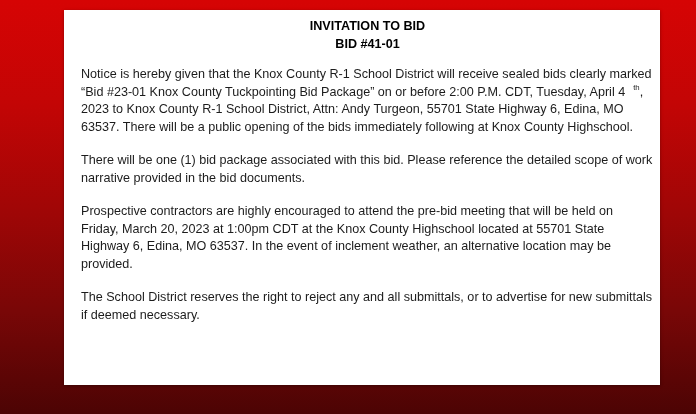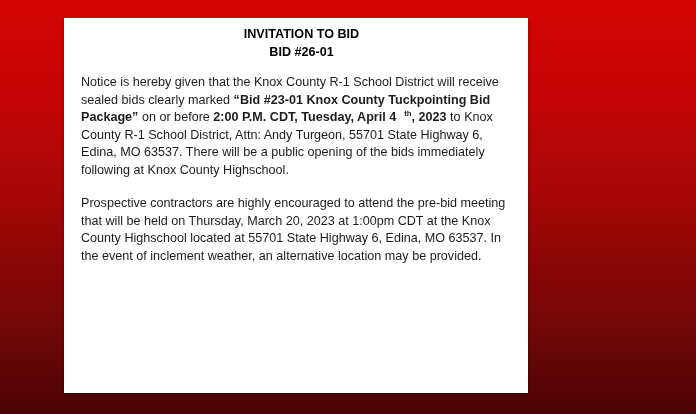--- a/index.html
+++ b/index.html
@@ -12,57 +12,59 @@
       #d60404 0%,
       #c30505 25%,
       #a10606 50%,
       #790707 75%,
       #4c0404 100%);
     font-family: "Liberation Sans", sans-serif;
   }
   .doc {
     position: absolute;
     left: 64px;
-    top: 18px;
-    width: 464px;
+    top: 10px;
+    width: 596px;
     height: 375px;
     box-sizing: border-box;
     background: #ffffff;
     color: #1c1c1c;
     padding: 8px 6px 0 17px;
     font-size: 12.6px;
     line-height: 17.5px;
     overflow: hidden;
     box-shadow: 0 1px 3px rgba(0,0,0,0.35);
   }
   .doc-header {
     text-align: center;
     font-weight: bold;
     color: #000000;
     margin-bottom: 13px;
   }
   .doc-body p {
     margin: 0 0 16px 0;
     text-align: left;
   }
-  .run-bold { font-weight: bold; }
+  .run-bold { font-weight: normal; }
   sup.run-sup {
     font-size: 0.62em;
     vertical-align: super;
     line-height: 0;
     padding-left: 8px;
   }
 </style>
 </head>
 <body>
 
 <div class="stage">
   <div class="doc">
     <div class="doc-header">
       <div>INVITATION TO BID</div>
-      <div>BID #26-01</div>
+      <div>BID #41-01</div>
     </div>
     <div class="doc-body">
       <p><span>Notice is hereby given that the Knox County R-1 School District will receive sealed bids clearly marked </span><span class="run-bold">“Bid #23-01 Knox County Tuckpointing Bid Package”</span><span> on or before </span><span class="run-bold">2:00 P.M. CDT, Tuesday, April 4</span><sup class="run-sup run-bold">th</sup><span class="run-bold">, 2023</span><span> to Knox County R-1 School District, Attn: Andy Turgeon, 55701 State Highway 6, Edina, MO 63537. There will be a public opening of the bids immediately following at Knox County Highschool.</span></p>
-      <p><span>Prospective contractors are highly encouraged to attend the pre-bid meeting that will be held on Thursday, March 20, 2023 at 1:00pm CDT at the Knox County Highschool located at 55701 State Highway 6, Edina, MO 63537.  In the event of inclement weather, an alternative location may be provided.</span></p>
+      <p><span>There will be one (1) bid package associated with this bid. Please reference the detailed scope of work narrative provided in the bid documents.</span></p>
+      <p><span>Prospective contractors are highly encouraged to attend the pre-bid meeting that will be held on Friday, March 20, 2023 at 1:00pm CDT at the Knox County Highschool located at 55701 State Highway 6, Edina, MO 63537.  In the event of inclement weather, an alternative location may be provided.</span></p>
+      <p><span>The School District reserves the right to reject any and all submittals, or to advertise for new submittals if deemed necessary.</span></p>
     </div>
   </div>
 </div>
 
 </body></html>

